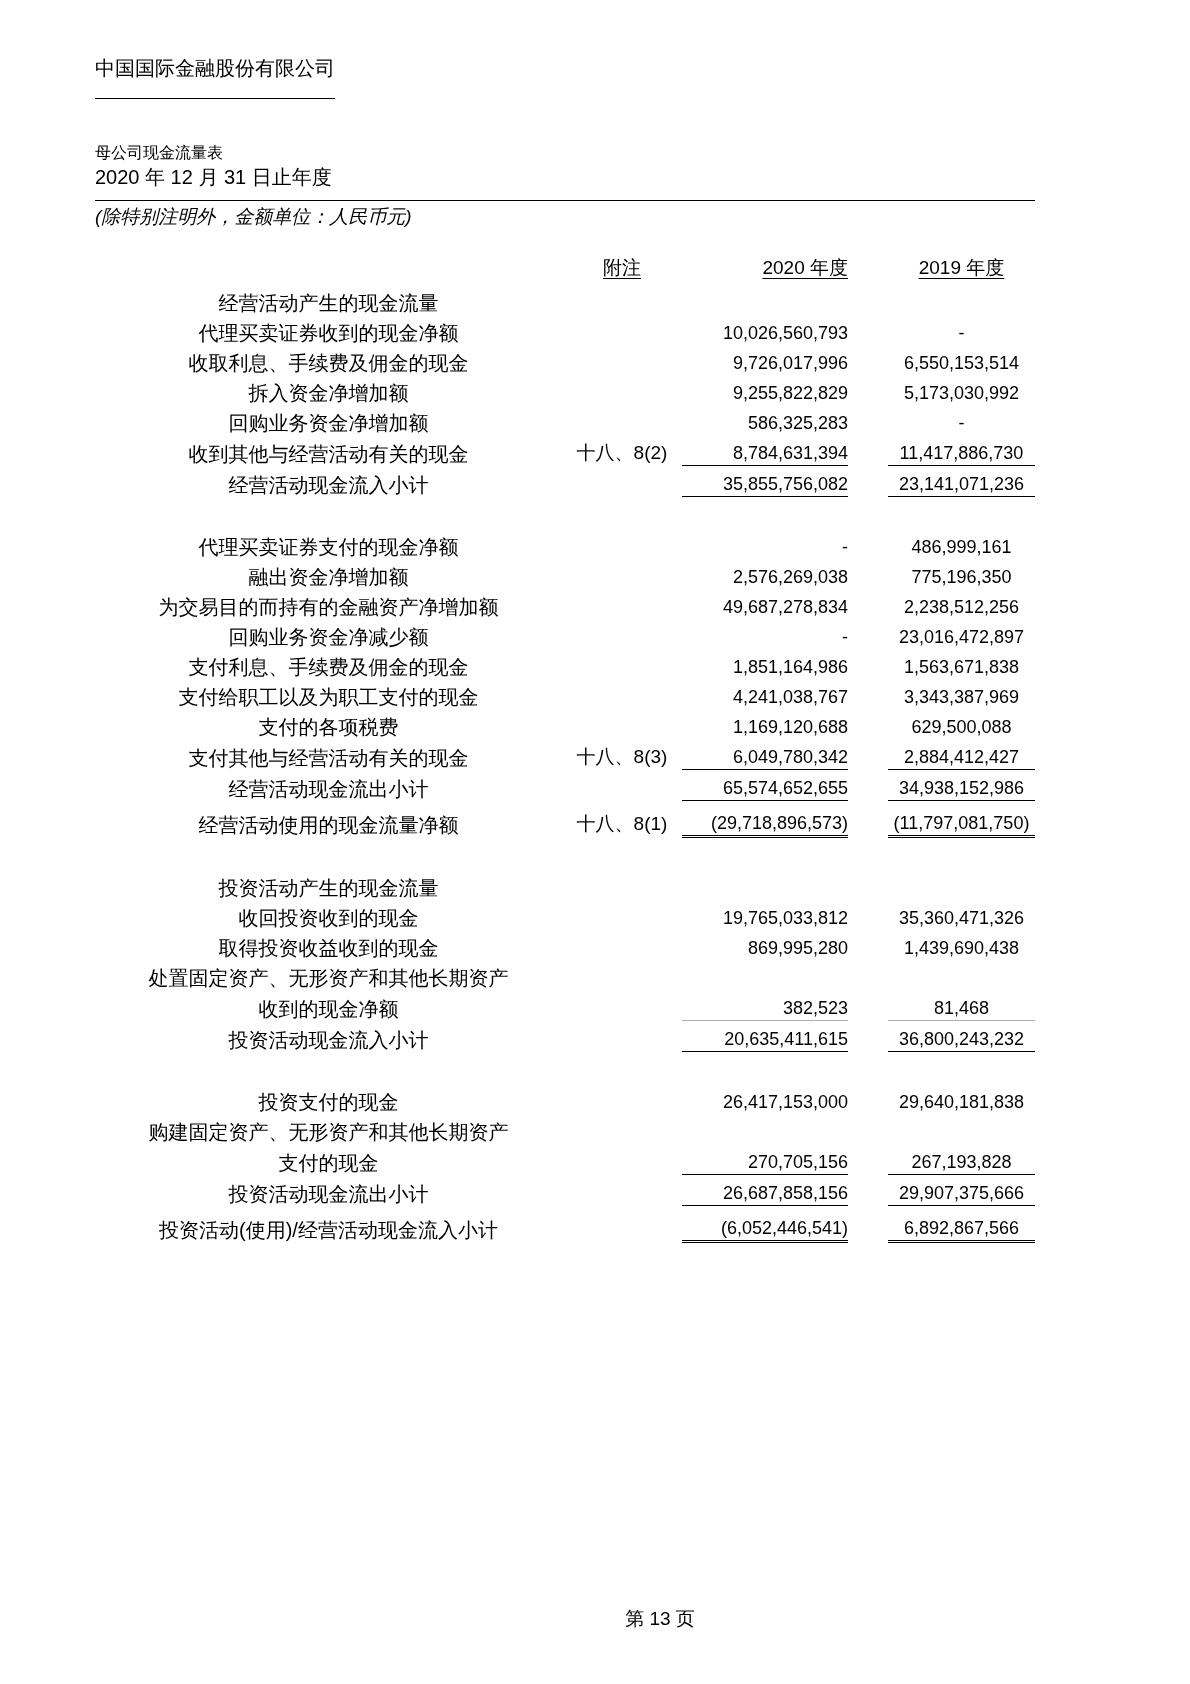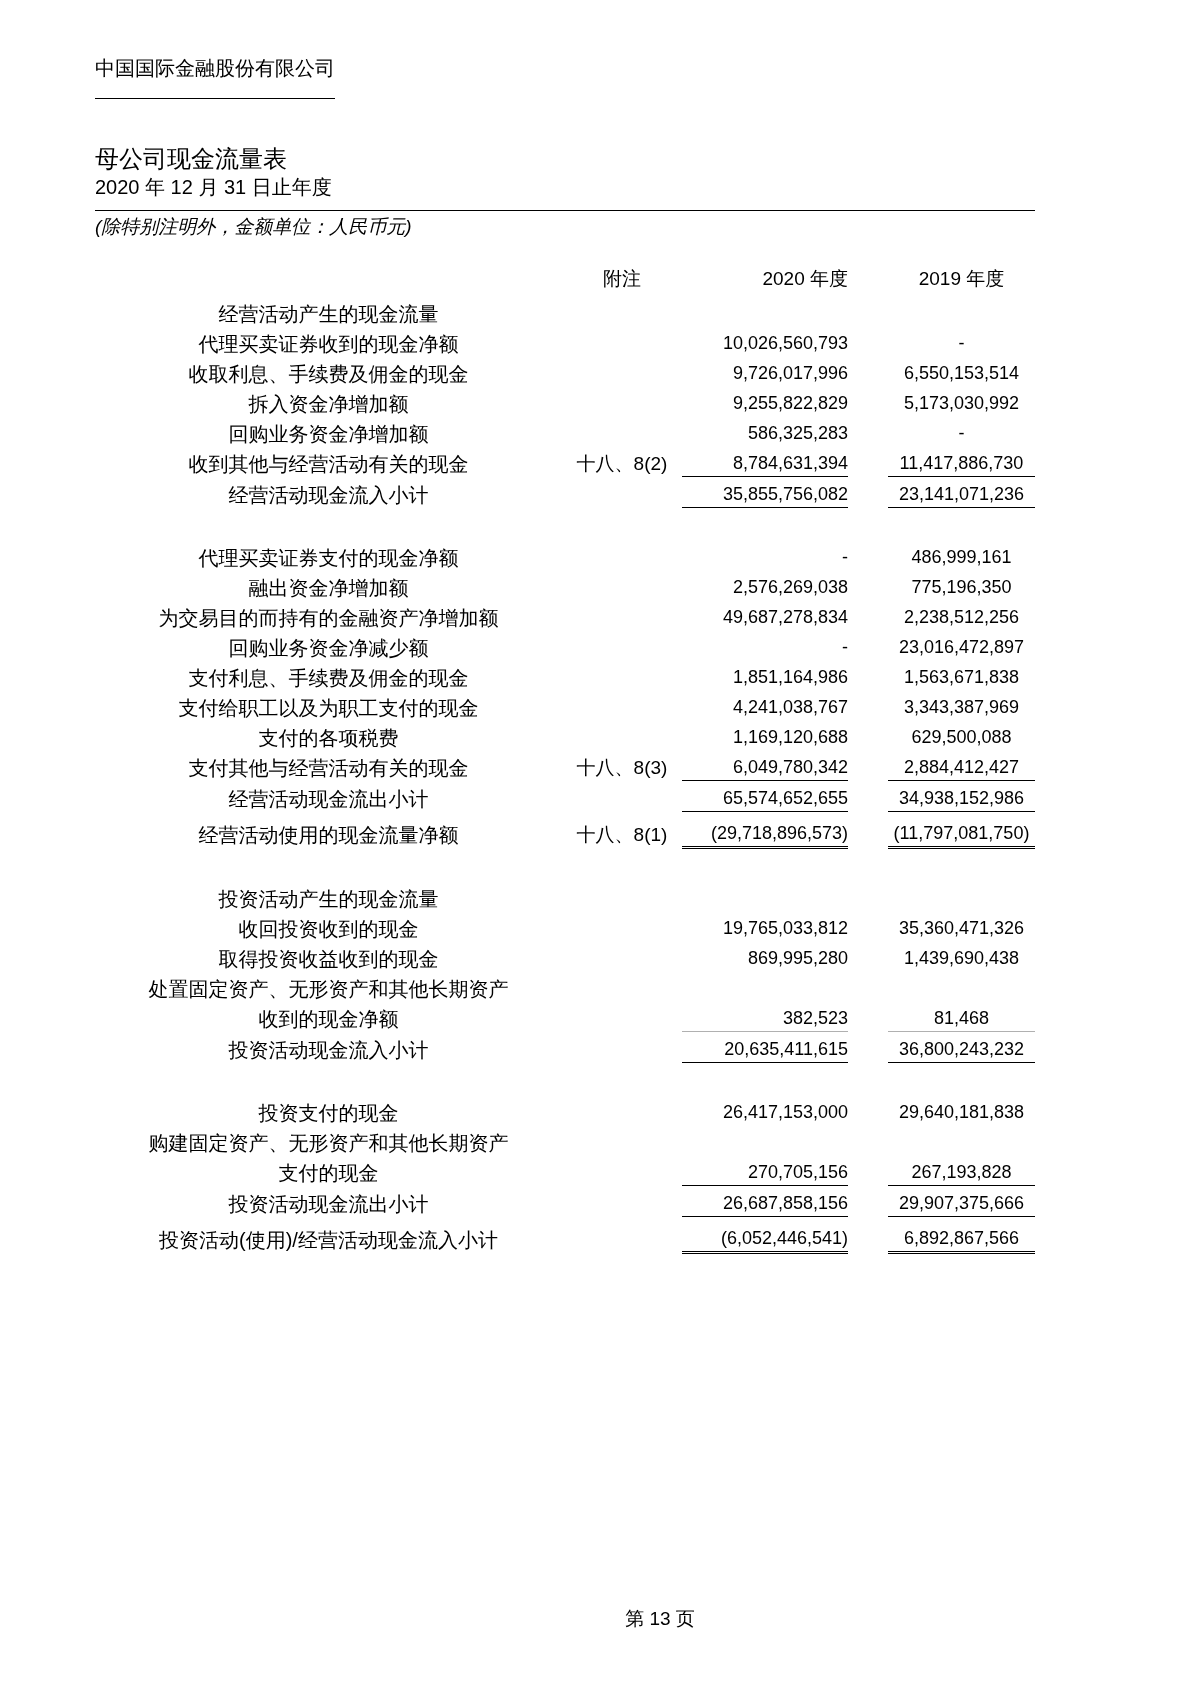--- a/index.html
+++ b/index.html
@@ -24,21 +24,21 @@
   .company {
     display: inline-block;
     margin-top: 56px;
     font-size: 20px;
     border-bottom: 1px solid #000;
     padding-bottom: 18px;
     line-height: 1.2;
   }
   .doc-title {
     margin-top: 44px;
-    font-size: 24px;
+    font-size: 16px;
     line-height: 1.3;
   }
   .doc-period {
     font-size: 20px;
     line-height: 1.3;
     border-bottom: 1px solid #000;
     padding-bottom: 10px;
   }
   .doc-unit {
     font-size: 19px;
@@ -59,21 +59,21 @@
     white-space: nowrap;
     overflow: visible;
   }
   .c-label { width: 467px; text-align: center; }
   .c-note  { width: 120px; text-align: center; }
   .c-v2020 { width: 166px; text-align: right; }
   .c-gap   { width: 40px; }
   .c-v2019 { width: 147px; text-align: center; }
 
   thead th { height: 30px; font-size: 19px; }
-  thead .hd { text-underline-offset: 4px; }
+  thead .hd { text-decoration: underline; text-underline-offset: 4px; }
 
   tbody td { height: 28px; font-size: 20px; line-height: 1.15; }
   tbody td.num, tbody td.c-note { font-size: 18px; padding-bottom: 2px; }
   tbody td.c-note { font-size: 19px; }
 
   tr.row-blank td { height: 30px; }
   tr.row-first td { height: 32px; }
   tr.row-total td { height: 32px; }
 
   td.ind-item  { padding-left: 20px; margin-left: 28px; }

